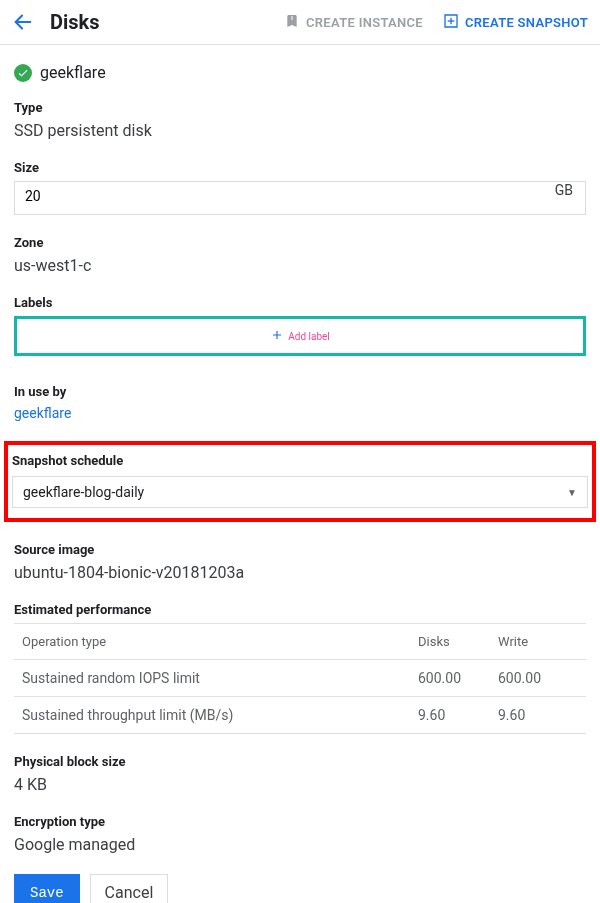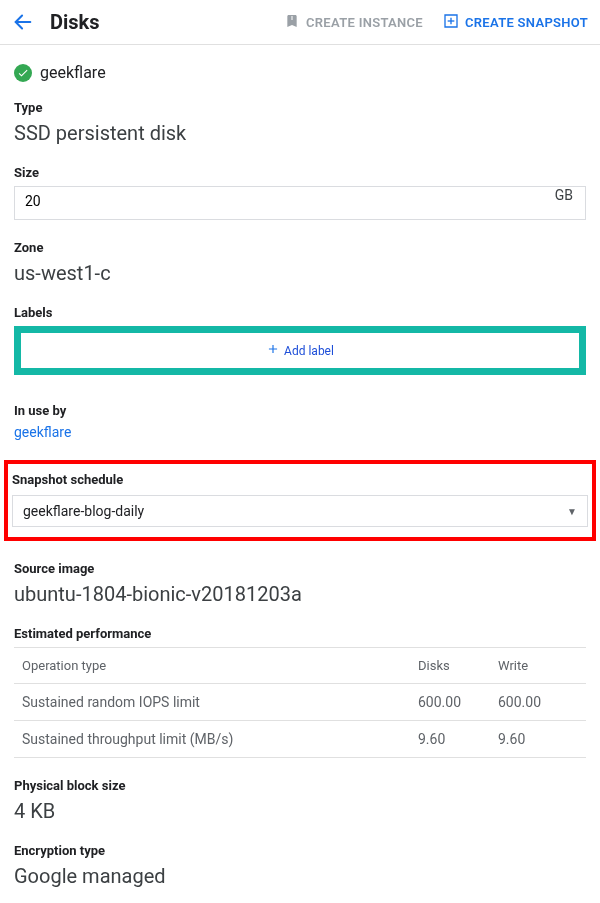--- a/index.html
+++ b/index.html
@@ -64,21 +64,21 @@
     }
     .check-circle svg { width: 12px; height: 12px; }
     .disk-name { font-size: 16px; font-weight: 400; }
     .field-label {
       font-size: 13px;
       font-weight: 700;
       color: #202124;
       margin-bottom: 6px;
     }
     .field-value {
-      font-size: 20px;
+      font-size: 16px;
       color: #3c4043;
       margin-bottom: 20px;
     }
     .size-row {
       display: flex;
       align-items: flex-start;
       border: 1px solid #dadce0;
       margin-bottom: 20px;
       height: 34px;
     }
@@ -90,25 +90,25 @@
       outline: none;
       font-family: inherit;
     }
     .size-unit {
       padding: 0 12px 0 6px;
       color: #3c4043;
       font-size: 14px;
     }
     .add-label-btn {
       width: 100%;
-      border: 7px solid #14b8a6;
-      background: #fff;
-      color: #1d4ed8;
+      border: 3px solid #14b8a6;
+      background: #fff;
+      color: #ec4899;
       padding: 9px 0;
-      font-size: 12px;
+      font-size: 10px;
       cursor: pointer;
       display: flex;
       align-items: center;
       justify-content: center;
       gap: 4px;
       margin-bottom: 28px;
       font-family: inherit;
     }
     .link-value {
       color: #1a73e8;

